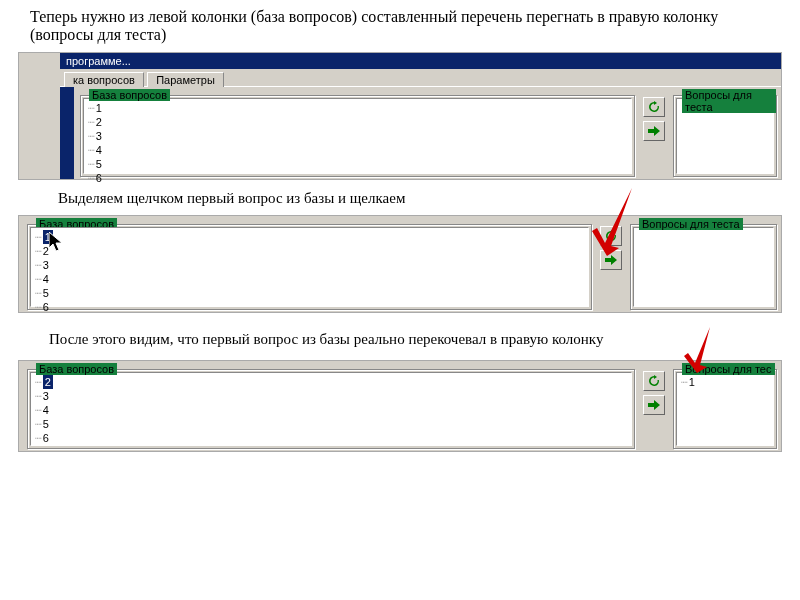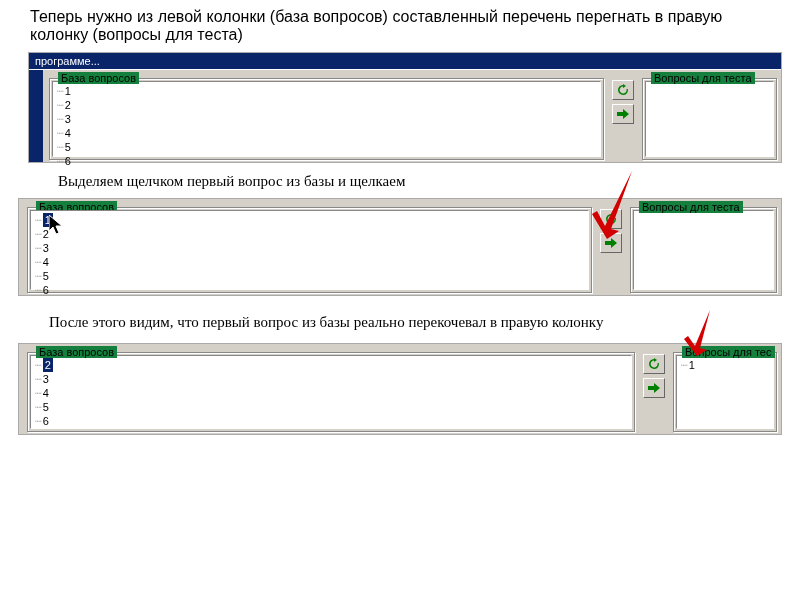--- a/index.html
+++ b/index.html
@@ -7,21 +7,21 @@
     margin: 0;
     padding: 0;
     font-family: Arial, sans-serif;
     font-size: 12px;
     background: #fff;
     width: 800px;
     height: 600px;
     overflow: hidden;
   }
   .caption {
-    font-family: Liberation Sans, sans-serif;
+    font-family: Liberation Serif, serif;
     font-size: 16px;
     color: #000;
     padding: 8px 30px 4px 30px;
   }
   .caption-sm {
     font-family: "Times New Roman", serif;
     font-size: 15px;
     color: #000;
     padding: 10px 30px 6px 30px;
     margin-left: 28px;
@@ -119,22 +119,26 @@
     pointer-events: none;
   }
   .gray-bg { background: #d4d0c8; }
   .flex { display: flex; }
 </style>
 </head>
 <body>
 
 <div class="caption">Теперь нужно из левой колонки (база вопросов) составленный перечень перегнать в правую колонку (вопросы для теста)</div>
 
-<div class="shot gray-bg" style="margin:4px 18px 0 28px; border:1px solid #aaa;">
+<div class="shot gray-bg" style="margin:4px 18px 0 18px; border:1px solid #aaa;padding-left:41px;">
   <div class="titlebar">программе...</div>
+  <div style="padding:2px 0 0 4px; background:#d4d0c8;">
+    <span class="tab">ка вопросов</span>
+    <span class="tab">Параметры</span>
+  </div>
   <div class="flex" style="background:#d4d0c8; border-top:1px solid #fff; align-items:stretch;">
 
     <div style="width:14px; background:#0a246a; margin-right:2px;"></div>
 
     <div class="groupbox" style="flex:0 0 555px;">
       <div class="grp-label">База вопросов</div>
       <div class="tree" style="height:76px;">
         <div class="tree-row">
             <span class="dots">┈</span>
             <span>1</span>

